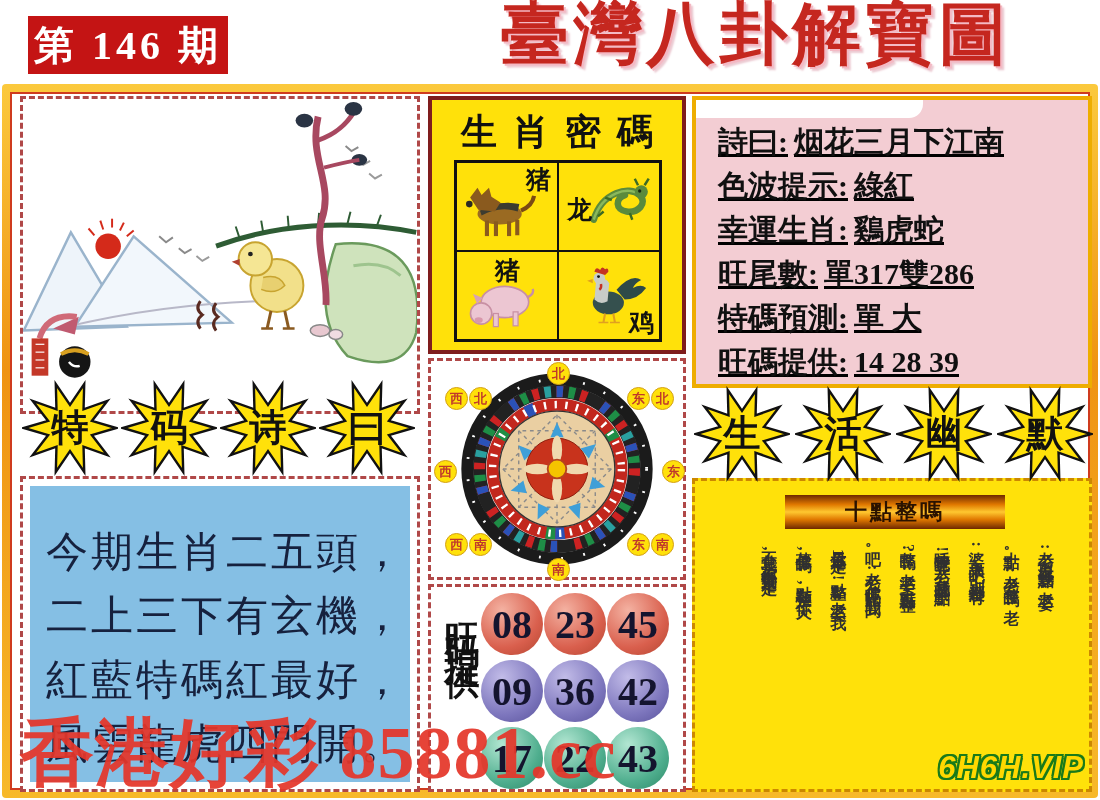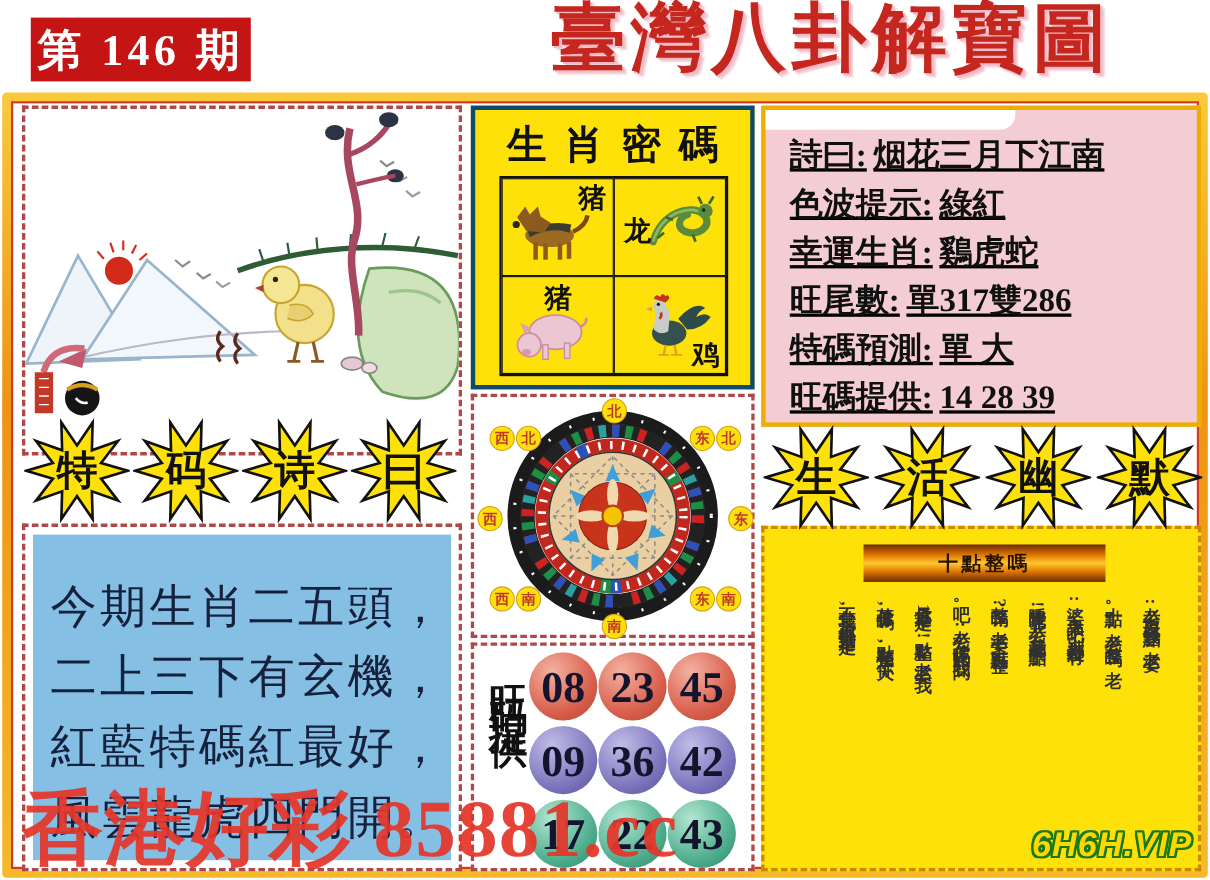--- a/index.html
+++ b/index.html
@@ -50,21 +50,21 @@
   .poem-inner {
     position:absolute; inset:7px; background:#85bfe4; color:#16213e;
     padding:34px 12px 0 16px;
   }
   .poem-line {
     font-size:42px; font-weight:400; letter-spacing:3px; line-height:64px; white-space:nowrap;
   }
   
   .zodiac-panel {
     position:absolute; left:428px; top:96px; width:258px; height:258px;
-    background:#ffe10a; border:4px solid #0c4a6e;
+    background:#ffe10a; border:4px solid #7f1d1d;
   }
   .zodiac-title {
     margin-top:8px; text-align:center; font-size:36px; font-weight:900; color:#111;
     letter-spacing:16px; text-indent:16px; white-space:nowrap;
   }
   .zodiac-grid {
     position:absolute; left:22px; top:60px; width:208px; height:182px;
     display:grid; grid-template-columns:1fr 1fr; grid-template-rows:1fr 1fr;
     border:2px solid #111; background:#ffe10a;
   }
@@ -126,21 +126,21 @@
   .info-line { font-size:30px; font-weight:800; color:#101010; line-height:44px; white-space:nowrap; }
   .info-line .lab { margin-right:6px; }
 
   .humor-box {
     position:absolute; left:692px; top:478px; width:400px; height:314px;
     background:#ffe10a; border:3px dashed #cc8800;
   }
   .humor-title {
     position:absolute; left:90px; top:14px; width:220px; height:34px;
     background:linear-gradient(180deg,#6e2800, #e07800 28%, #ffc830 50%, #e07800 72%, #6e2800);
-    color:#2a1200; font-size:18px; font-weight:900; letter-spacing:3px;
+    color:#2a1200; font-size:22px; font-weight:900; letter-spacing:3px;
     display:flex; align-items:center; justify-content:center;
   }
   .joke-cols {
     position:absolute; top:58px; right:34px; left:16px; height:244px;
     writing-mode:vertical-rl; overflow:hidden;
   }
   .joke-col {
     font-size:16px; font-weight:700; color:#303030; letter-spacing:2.5px;
     margin-left:17px; line-height:1.1;
   }

